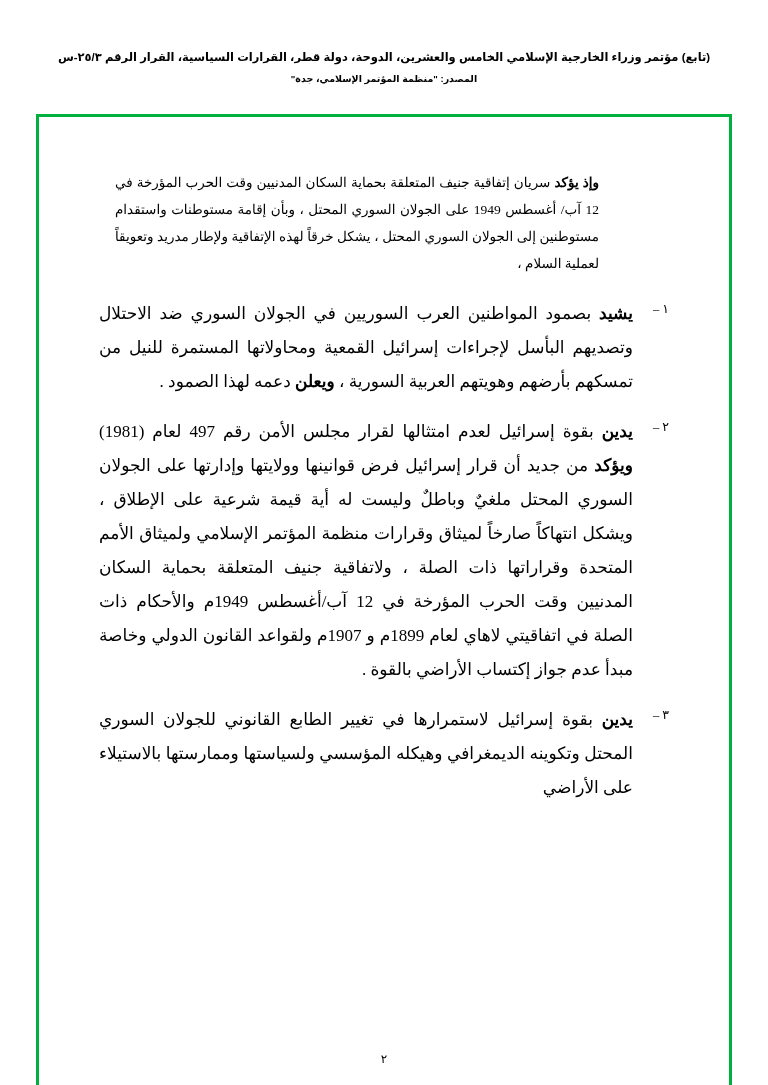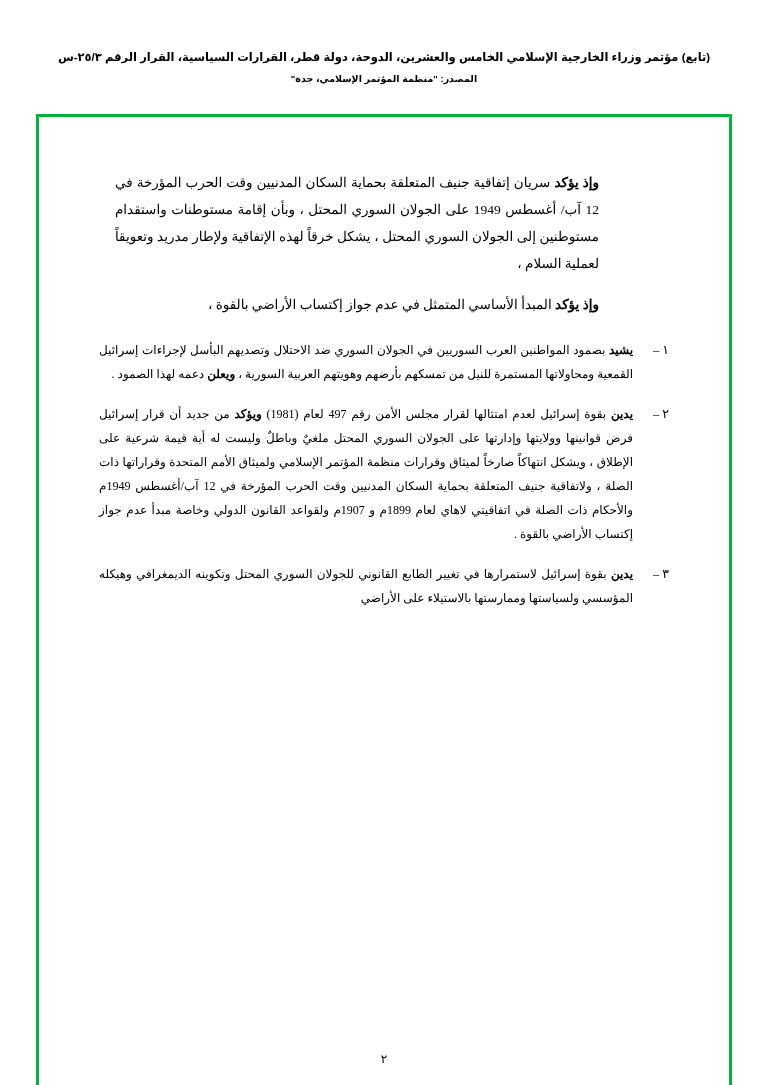--- a/index.html
+++ b/index.html
@@ -99,21 +99,21 @@
     flex: 0 0 56px;
     font-size: 12.5px;
     line-height: 2.0;
     text-align: center;
     padding-top: 0px;
     direction: rtl;
     white-space: nowrap;
   }
   .item-body {
     flex: 1 1 auto;
-    font-size: 12px;
+    font-size: 17px;
     line-height: 2.0;
     text-align: justify;
     padding-left: 20px;
   }
 
   
   .footer {
     position: absolute;
     bottom: 18px;
     left: 0;
@@ -134,23 +134,20 @@
     <div class="header-line2">المصدر: "منظمة المؤتمر الإسلامي، جدة"</div>
   </div>
 
   <div class="frame">
     <div class="content">
 
       <p class="para indent-first">
         <span class="lead">وإذ يؤكد</span><span> سريان إتفاقية جنيف المتعلقة بحماية السكان المدنيين وقت الحرب المؤرخة في 12 آب/ أغسطس 1949 على الجولان السوري المحتل ، وبأن إقامة مستوطنات واستقدام مستوطنين إلى الجولان السوري المحتل ، يشكل خرقاً لهذه الإتفاقية ولإطار مدريد وتعويقاً لعملية السلام ،</span>
       </p>
 
-      <p class="para indent-first">
-        <span class="lead">وإذ يؤكد</span><span> المبدأ الأساسي المتمثل في عدم جواز إكتساب الأراضي بالقوة ،</span>
-      </p>
 
 
 
       <div class="list">
 
         <div class="item">
           <div class="item-marker">١ –</div>
           <div class="item-body">
             <span class="lead">يشيد</span><span> بصمود المواطنين العرب السوريين في الجولان السوري ضد الاحتلال وتصديهم البأسل لإجراءات إسرائيل القمعية ومحاولاتها المستمرة للنيل من تمسكهم بأرضهم وهويتهم العربية السورية ، </span><span class="lead">ويعلن</span><span> دعمه لهذا الصمود .</span>
           </div>

